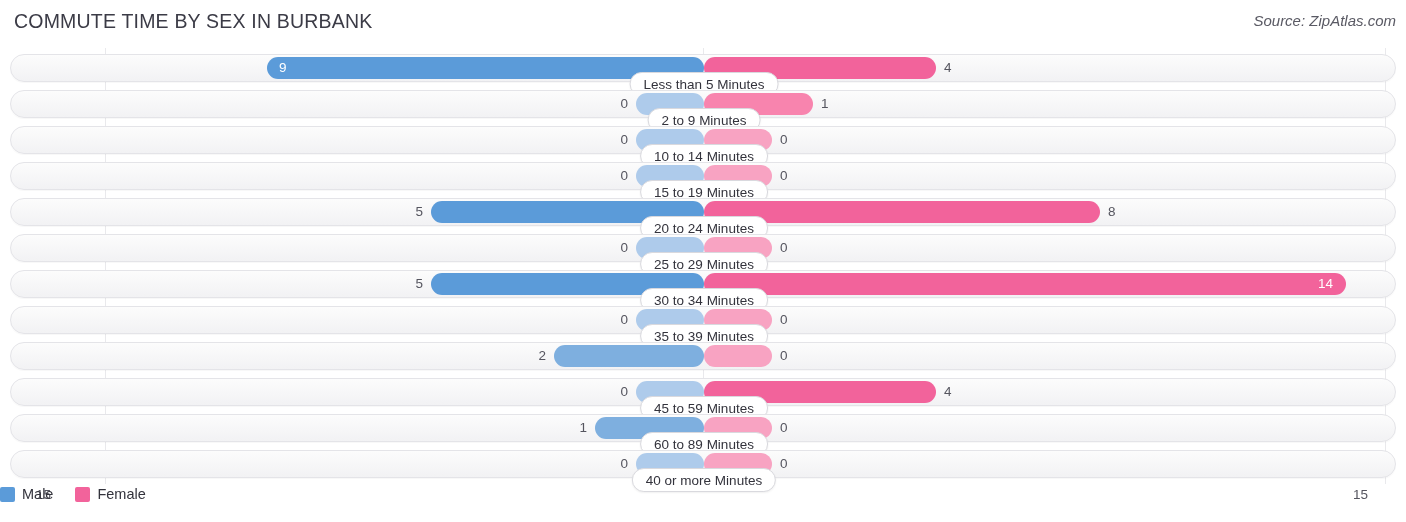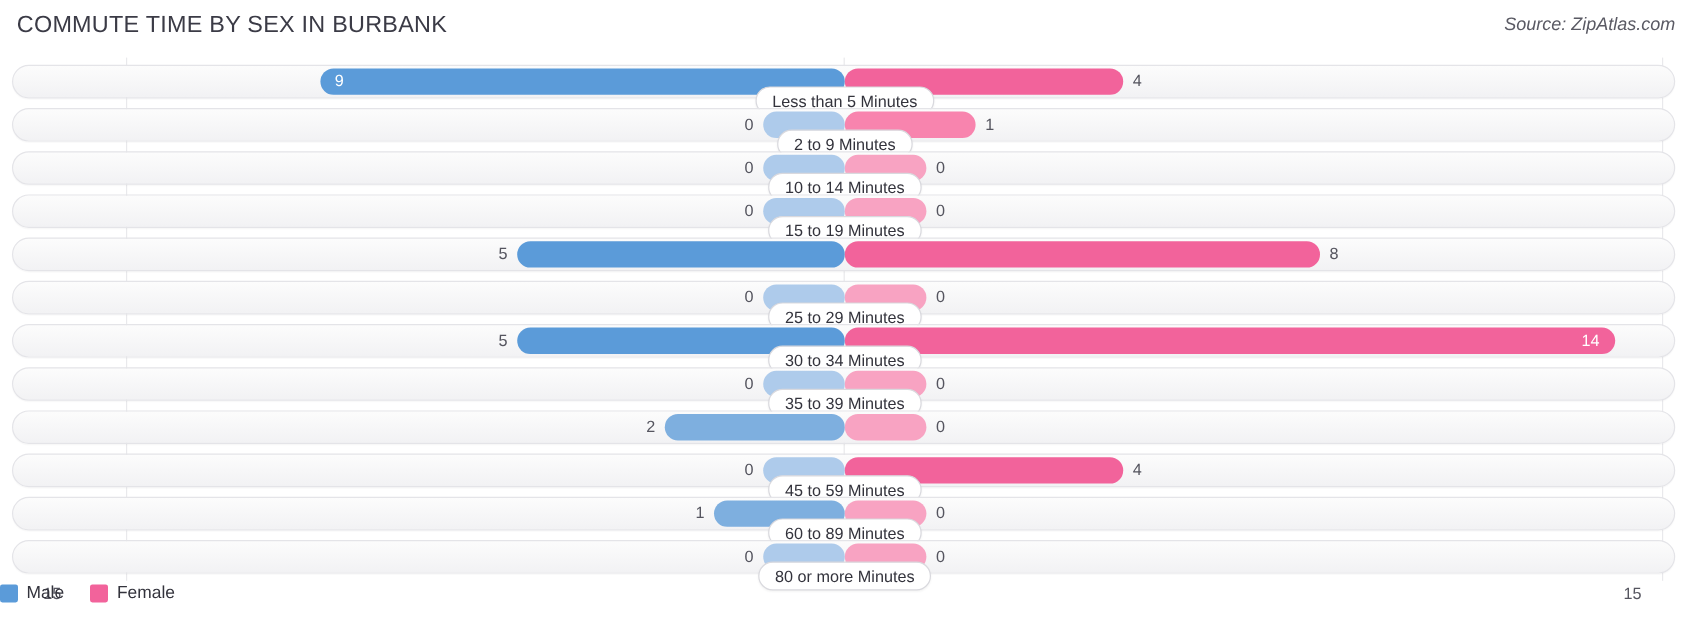--- a/index.html
+++ b/index.html
@@ -169,20 +169,21 @@
           <div class="val" style="left: 769px;">0</div>
           <div class="catlabel" style="left: 693px;">15 to 19 Minutes</div>
         </div>
       </div>
       <div class="row" style="top: 150px;">
         <div class="barwrap">
           <div class="bar male" style="left: 420px; width: 273px;"></div>
           <div class="bar female" style="left: 693px; width: 396px;"></div>
           <div class="val" style="right: 974px;">5</div>
           <div class="val" style="left: 1097px;">8</div>
+          <div class="catlabel" style="left: 693px;">20 to 24 Minutes</div>
         </div>
       </div>
       <div class="row" style="top: 186px;">
         <div class="barwrap">
           <div class="bar male zeroish" style="left: 625px; width: 68px;"></div>
           <div class="bar female zeroish" style="left: 693px; width: 68px;"></div>
           <div class="val" style="right: 769px;">0</div>
           <div class="val" style="left: 769px;">0</div>
           <div class="catlabel" style="left: 693px;">25 to 29 Minutes</div>
         </div>
@@ -230,21 +231,21 @@
           <div class="val" style="left: 769px;">0</div>
           <div class="catlabel" style="left: 693px;">60 to 89 Minutes</div>
         </div>
       </div>
       <div class="row" style="top: 402px;">
         <div class="barwrap">
           <div class="bar male zeroish" style="left: 625px; width: 68px;"></div>
           <div class="bar female zeroish" style="left: 693px; width: 68px;"></div>
           <div class="val" style="right: 769px;">0</div>
           <div class="val" style="left: 769px;">0</div>
-          <div class="catlabel" style="left: 693px;">80 or more Minutes</div>
+          <div class="catlabel" style="left: 693px;">40 or more Minutes</div>
         </div>
       </div>
     </div>
 
   <div class="axis left">15</div>
   <div class="axis right">15</div>
 
   <div class="legend">
     <div class="legend-item">
       <span class="swatch" id="sw-male" style="background: rgb(91, 155, 217);"></span>

